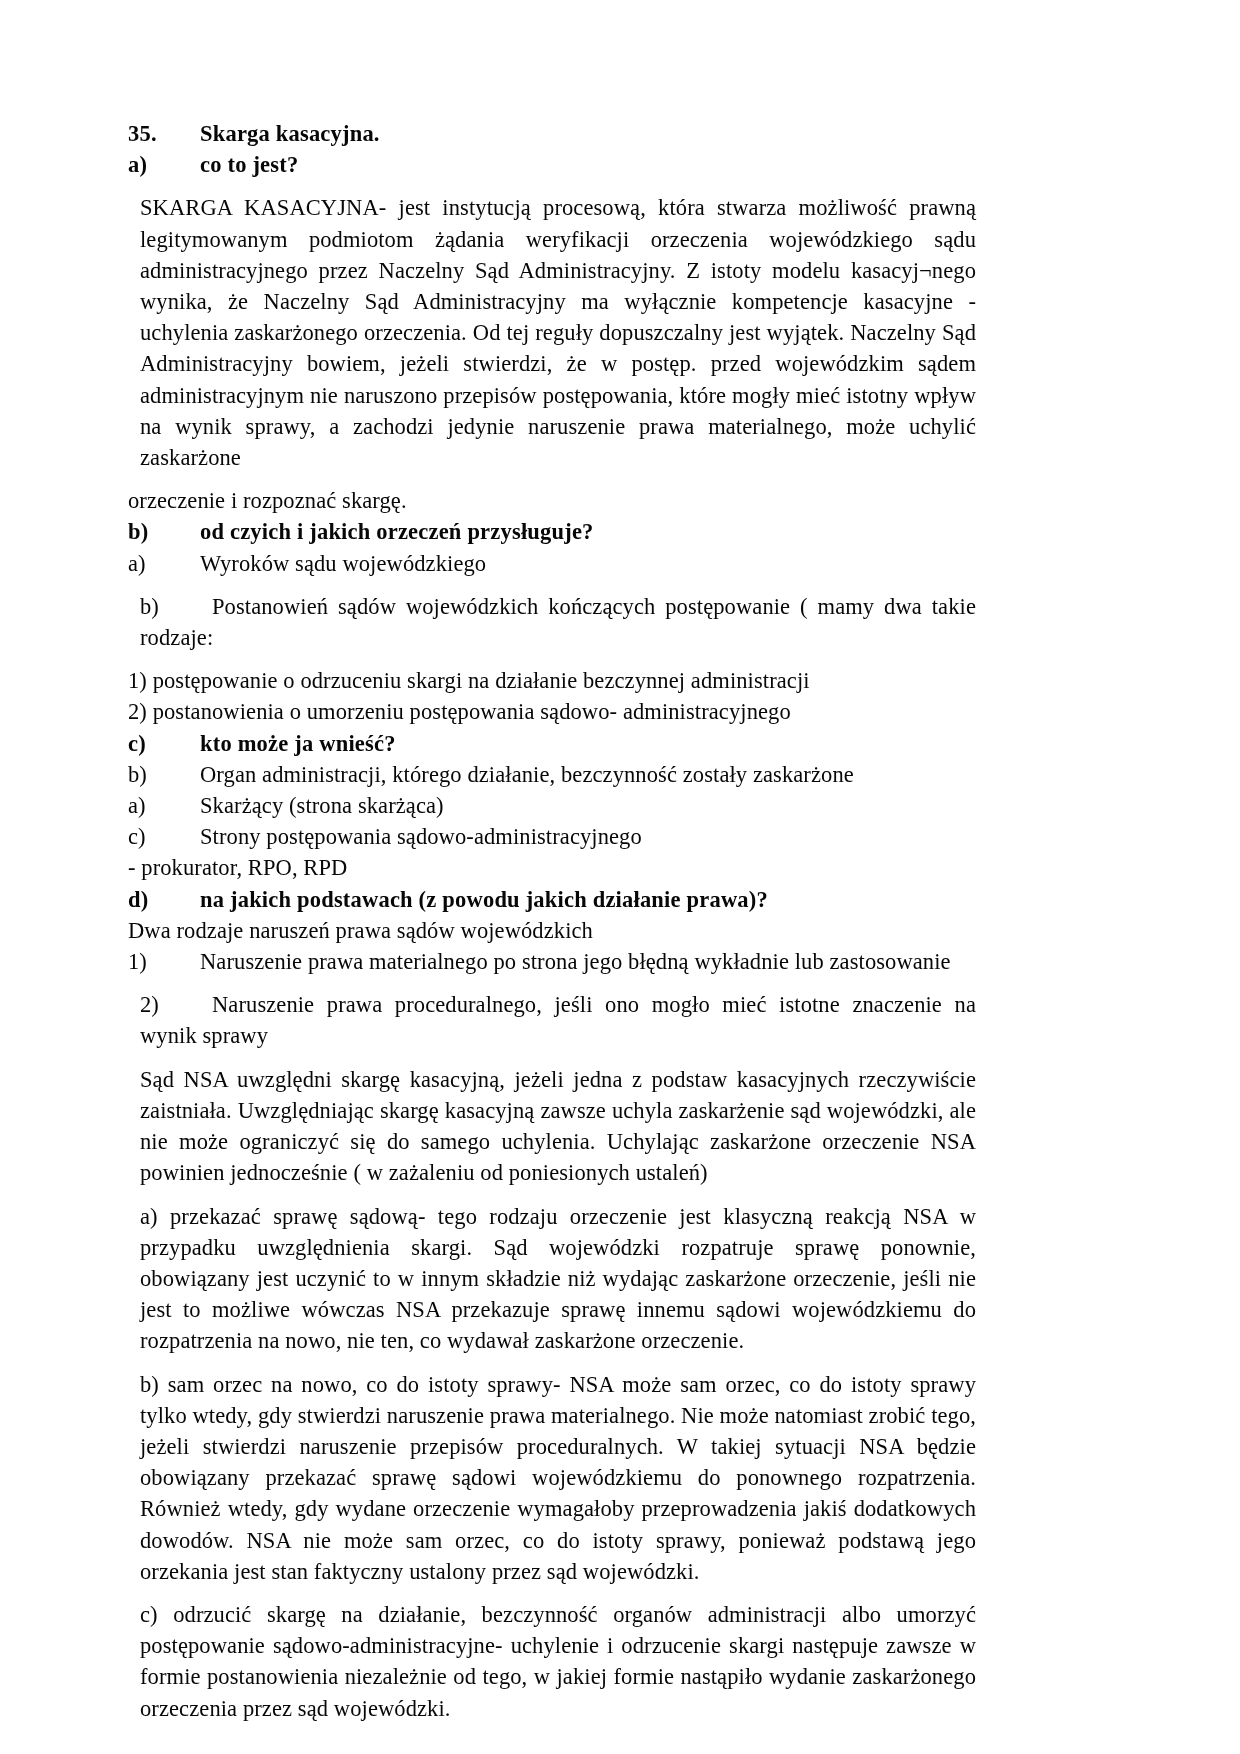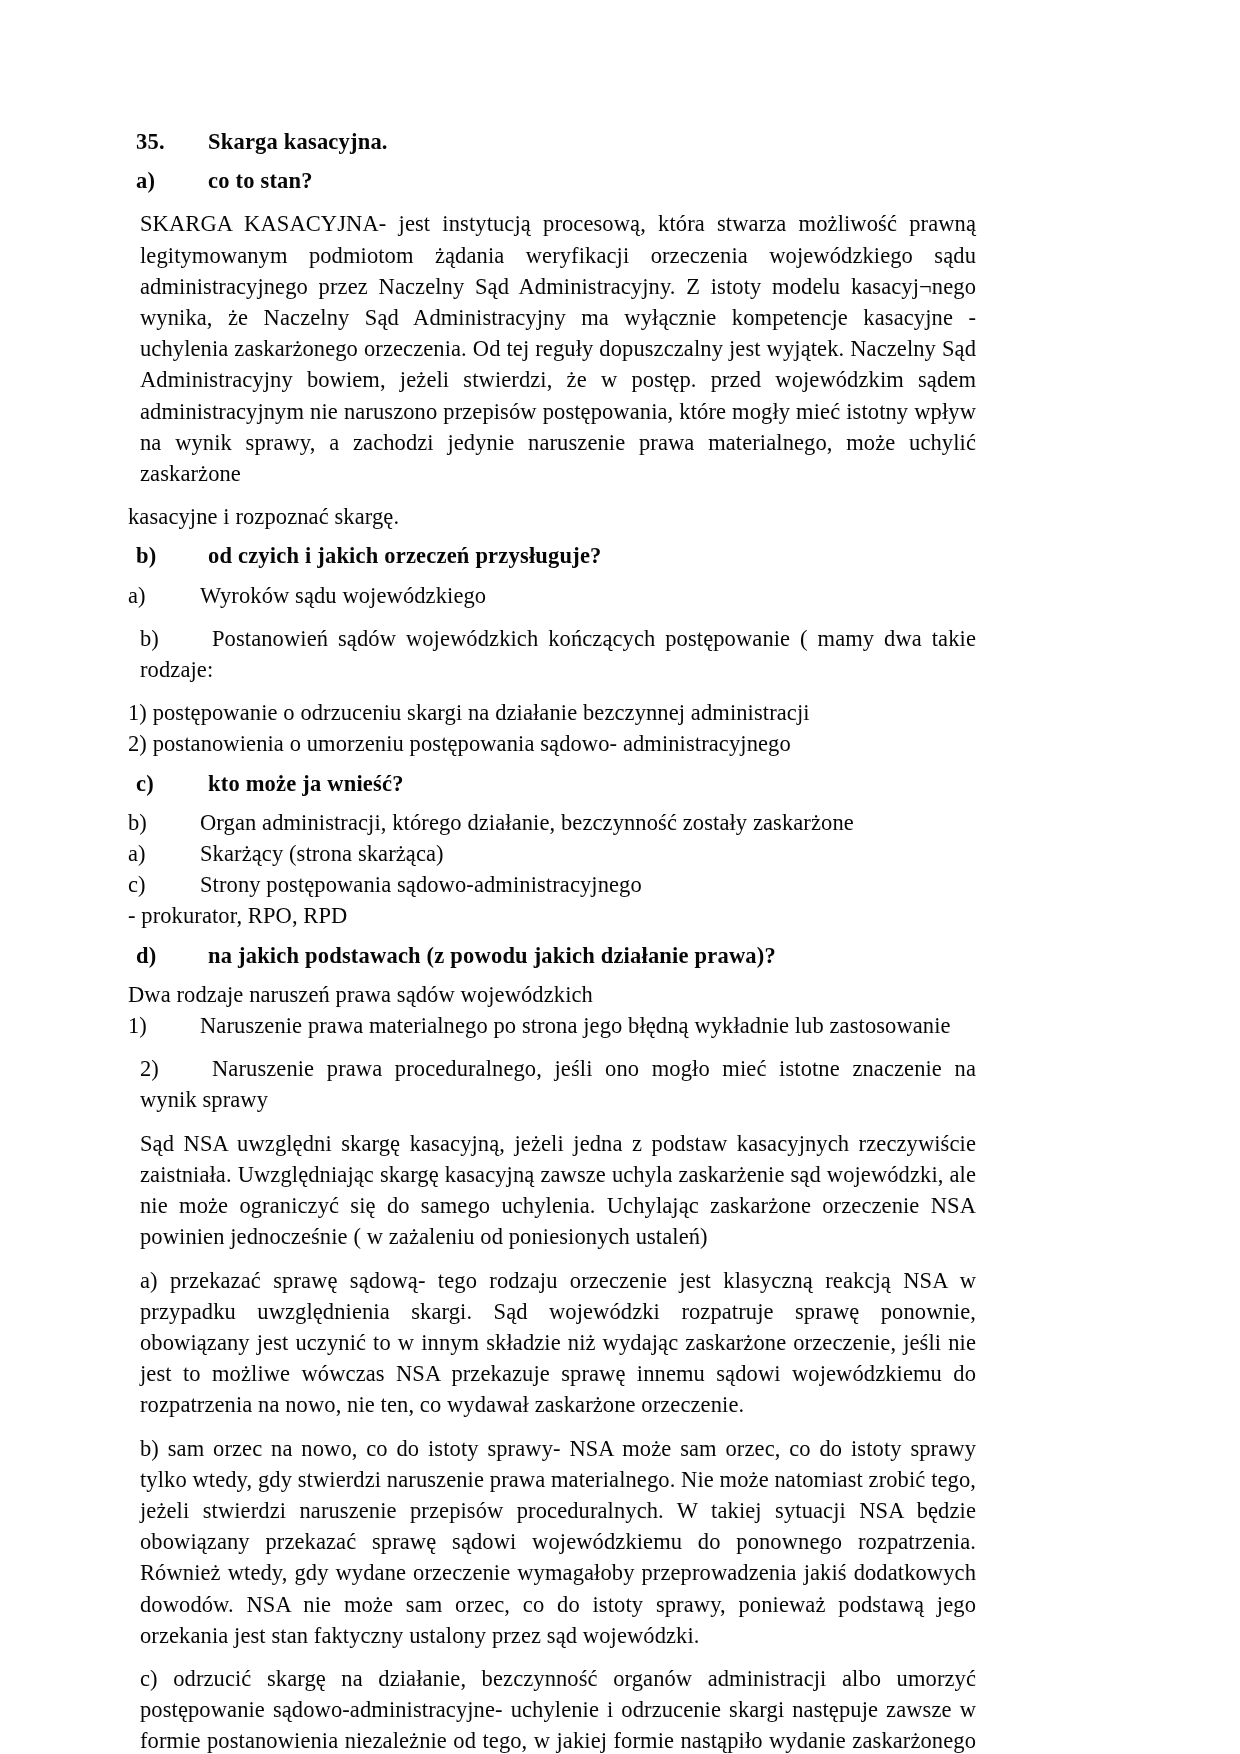--- a/index.html
+++ b/index.html
@@ -35,21 +35,21 @@
   .p {
     margin: 12px;
     text-align: justify;
     text-justify: inter-word;
   }
   .p-left {
     margin: 0;
     text-align: left;
   }
   .heading {
-    margin: 8px;
+    margin: 0;
     font-weight: bold;
     text-align: left;
     letter-spacing: 0.2px;
   }
   
   .lbl {
     display: inline-block;
     min-width: 72px;
   }
   .heading .lbl {
@@ -77,26 +77,26 @@
 <body>
 
 <div class="page">
   <div class="content doc-text">
 
     <p class="heading">
       <span class="lbl">35.</span><span>Skarga kasacyjna.</span>
     </p>
 
     <p class="heading">
-      <span class="lbl">a)</span><span>co to stan?</span>
+      <span class="lbl">a)</span><span>co to jest?</span>
     </p>
 
     <p class="p">SKARGA KASACYJNA-  jest instytucją procesową, która stwarza możliwość prawną legitymowanym podmiotom żądania weryfikacji orzeczenia wojewódzkiego sądu administracyjnego przez Naczelny Sąd Administracyjny. Z istoty modelu kasacyj¬nego wynika, że Naczelny Sąd Administracyjny ma wyłącznie kompetencje kasacyjne - uchylenia zaskarżonego orzeczenia. Od tej reguły dopuszczalny jest wyjątek. Naczelny Sąd Administracyjny bowiem, jeżeli stwierdzi, że w postęp. przed wojewódzkim sądem administracyjnym nie naruszono przepisów postępowania, które mogły mieć istotny wpływ na wynik sprawy, a zachodzi jedynie naruszenie prawa materialnego, może uchylić zaskarżone</p>
 
-    <p class="p-left">kasacyjne i rozpoznać skargę.</p>
+    <p class="p-left">orzeczenie i rozpoznać skargę.</p>
 
     <p class="heading">
       <span class="lbl">b)</span><span>od czyich i jakich orzeczeń przysługuje?</span>
     </p>
 
     <p class="item-left">
       <span class="lbl">a)</span><span>Wyroków sądu wojewódzkiego</span>
     </p>
 
     <p class="item">

